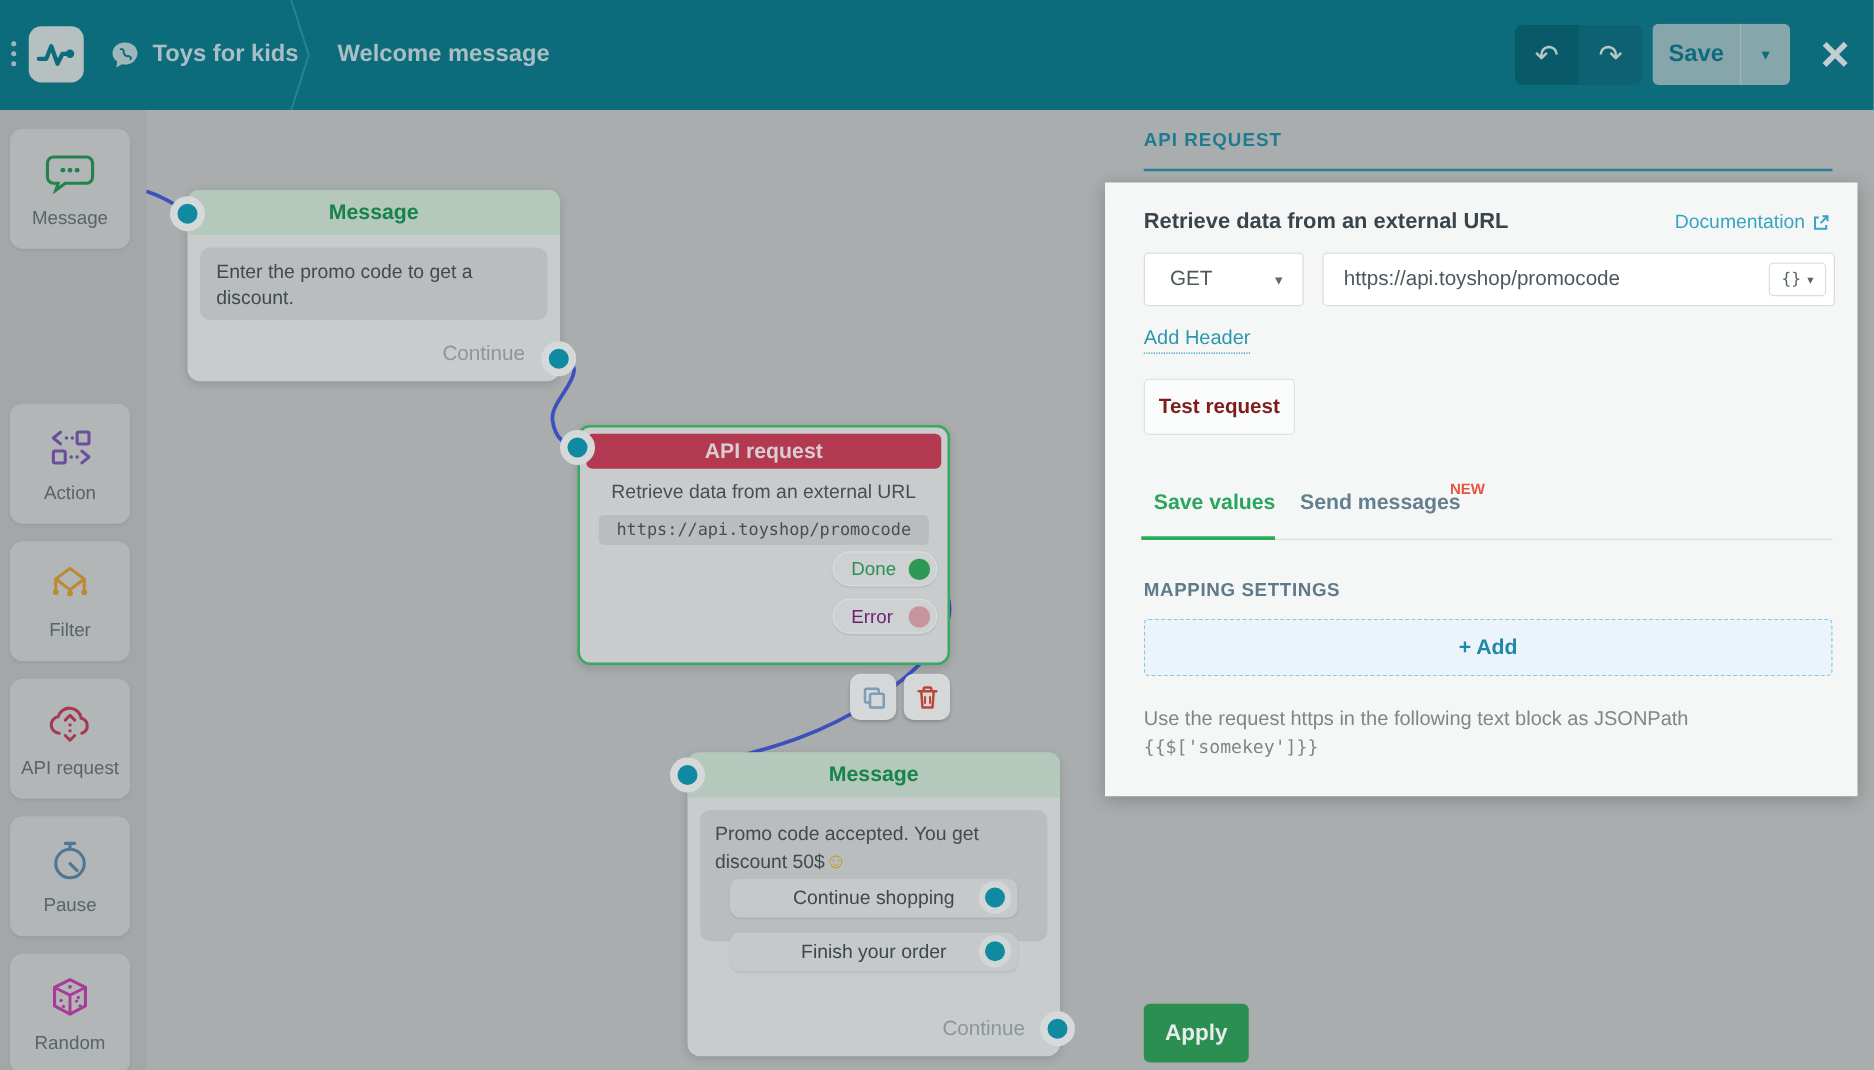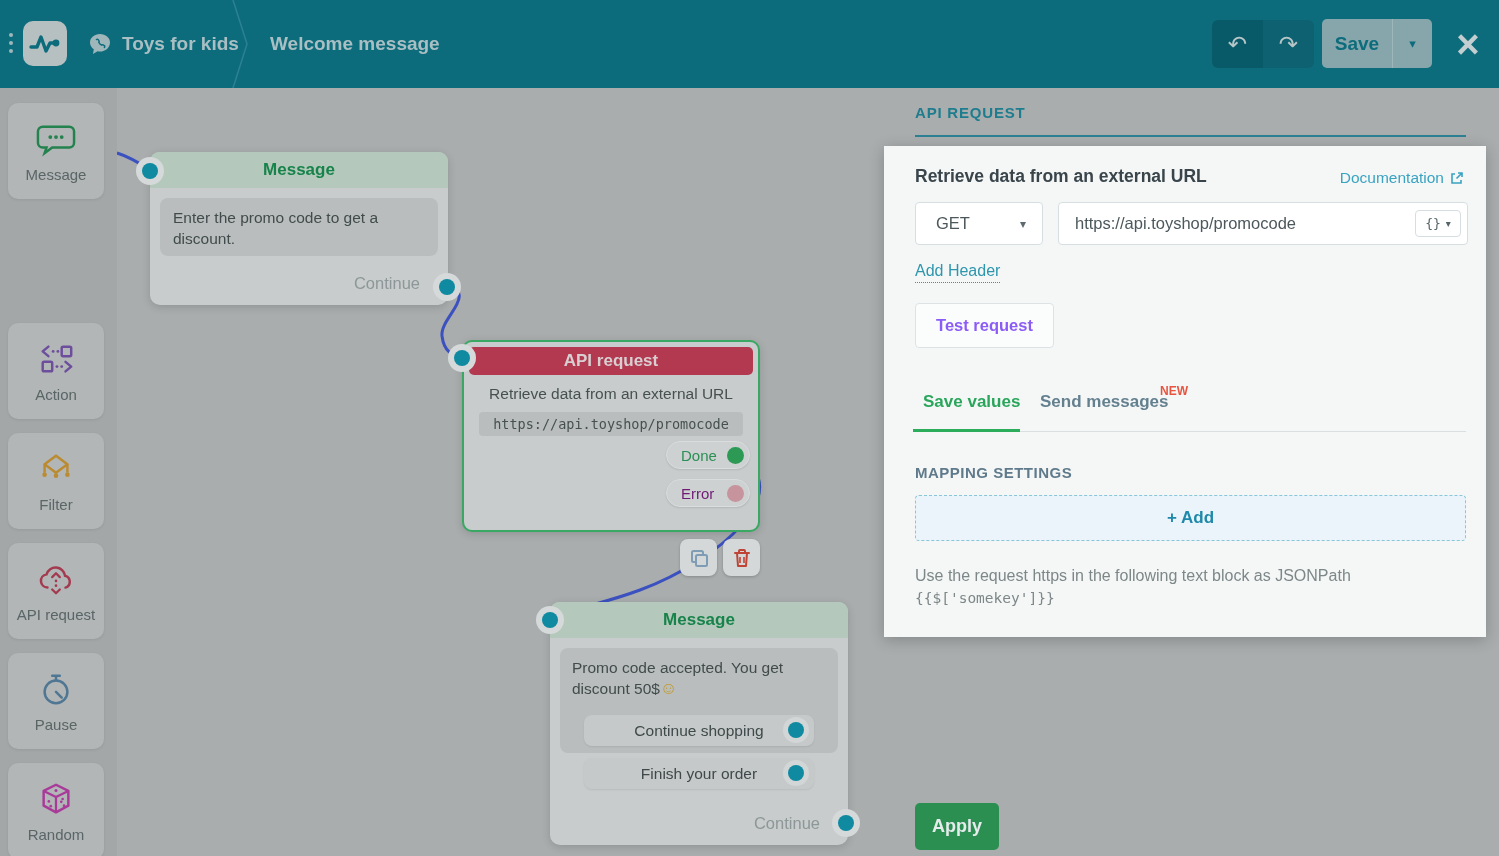--- a/index.html
+++ b/index.html
@@ -56,21 +56,21 @@
   .panel-rule { position:absolute; left:915px; top:135px; width:551px; height:2px; background:#2d8195; z-index:20; }
   .panel-card { position:absolute; left:884px; top:146px; width:602px; height:491px; background:#f5f7f7; box-shadow:0 3px 14px rgba(0,0,0,.22); z-index:20; }
   .pc-title { position:absolute; left:31px; top:20px; font-size:17.5px; font-weight:bold; color:#39454b; }
   .doc-link { position:absolute; right:22px; top:23px; font-size:15.5px; color:#3aa3c2; display:flex; gap:6px; align-items:center; cursor:pointer; text-decoration:none; }
   .method-select { position:absolute; left:31px; top:56px; width:128px; height:43px; background:#fff; border:1px solid #d7dee1; border-radius:4px; display:flex; align-items:center; justify-content:space-between; padding:0 16px 0 20px; font-size:16.5px; color:#4c585c; cursor:pointer; }
   .method-caret { color:#5c6b71; font-size:12px; }
   .url-wrap { position:absolute; left:174px; top:56px; width:410px; height:43px; }
   .url-input { width:100%; height:100%; background:#fff; border:1px solid #d7dee1; border-radius:4px; font-size:16.5px; color:#4c585c; padding:0 62px 0 16px; font-family:"Liberation Sans", sans-serif; }
   .braces-btn { position:absolute; right:7px; top:8px; height:27px; width:46px; background:#fff; border:1px solid #d7dee1; border-radius:4px; font-size:13px; color:#55646a; display:flex; align-items:center; justify-content:center; gap:5px; cursor:pointer; }
   .add-header { position:absolute; left:31px; top:116px; font-size:16px; color:#2e96ad; border-bottom:1px dotted #2e96ad; cursor:pointer; padding-bottom:2px; }
-  .test-btn { position:absolute; left:31px; top:157px; width:139px; height:45px; background:#fbfcfc; border:1px solid #dde3e5; border-radius:4px; font-weight:bold; font-size:16.5px; color:#8b5cf6; cursor:pointer; }
+  .test-btn { position:absolute; left:31px; top:157px; width:121px; height:45px; background:#fbfcfc; border:1px solid #dde3e5; border-radius:4px; font-weight:bold; font-size:16.5px; color:#7f1d1d; cursor:pointer; }
   .tab { position:absolute; top:246px; font-weight:bold; font-size:17px; cursor:pointer; background:none; border:none; }
   .tab-active { left:39px; color:#29a65b; }
   .tab-inactive { left:156px; color:#64808f; }
   .new-badge { position:absolute; left:276px; top:238px; font-size:12px; font-weight:bold; color:#e8543f; }
   .tab-hairline { position:absolute; left:31px; top:285px; width:551px; height:1px; background:#dadfe1; }
   .tab-underline { position:absolute; left:29px; top:283px; width:107px; height:3px; background:#2bad5c; }
   .mapping-hd { position:absolute; left:31px; top:318px; font-size:15px; font-weight:bold; letter-spacing:.5px; color:#5f7a8a; }
   .add-btn { position:absolute; left:31px; top:349px; width:551px; height:46px; background:#eaf4fa; border:1.5px dashed #8ac6da; border-radius:4px; color:#1f89ab; font-weight:bold; font-size:17px; cursor:pointer; }
   .hint { position:absolute; left:31px; top:418px; font-size:16px; color:#7d8788; width:540px; line-height:24px; }
   .hint-code { position:absolute; left:31px; top:444px; font-family:"DejaVu Sans Mono", monospace; font-size:14.5px; color:#7d8788; }
@@ -239,21 +239,21 @@
       <path d="M6,5 V3 a1,1 0 0 1 1,-1 h4 a1,1 0 0 1 1,1 v2" fill="none" stroke="#bf4436" stroke-width="2"></path>
       <path d="M4,5 l1,13 h8 l1,-13" fill="none" stroke="#bf4436" stroke-width="2" stroke-linejoin="round"></path>
       <path d="M7,9 v6 M11,9 v6" stroke="#bf4436" stroke-width="1.6"></path>
     </svg>
 </button>
 
 <div class="node" style="left:550px; top:602px; width:298px; height:243px;">
   <div class="node-hd msg-hd">Message</div>
   <div class="body-box" style="height:105px; padding:9px 12px;">
     <div><span>Promo code accepted. You get discount 50$</span><span class="emoji">☺</span></div>
-    <div class="chat-btn" style="margin-top:16px">
+    <div class="chat-btn" style="margin-top:3px">
       <span>Continue shopping</span>
       <span class="btn-port"></span>
     </div>
     <div class="chat-btn">
       <span>Finish your order</span>
       <span class="btn-port"></span>
     </div>
   </div>
   <span class="continue-row">Continue</span>
   <span class="port" style="left:-8px; top:10px;"></span>

